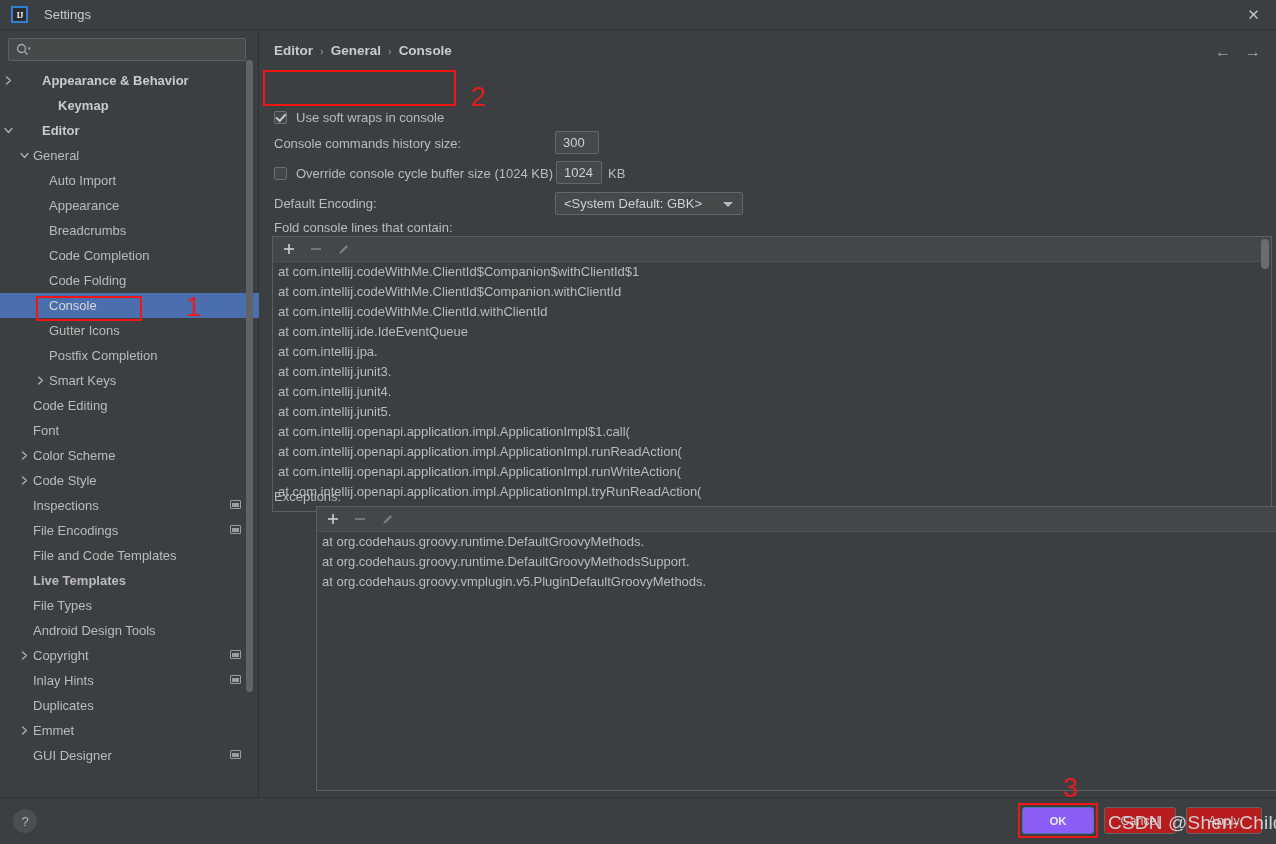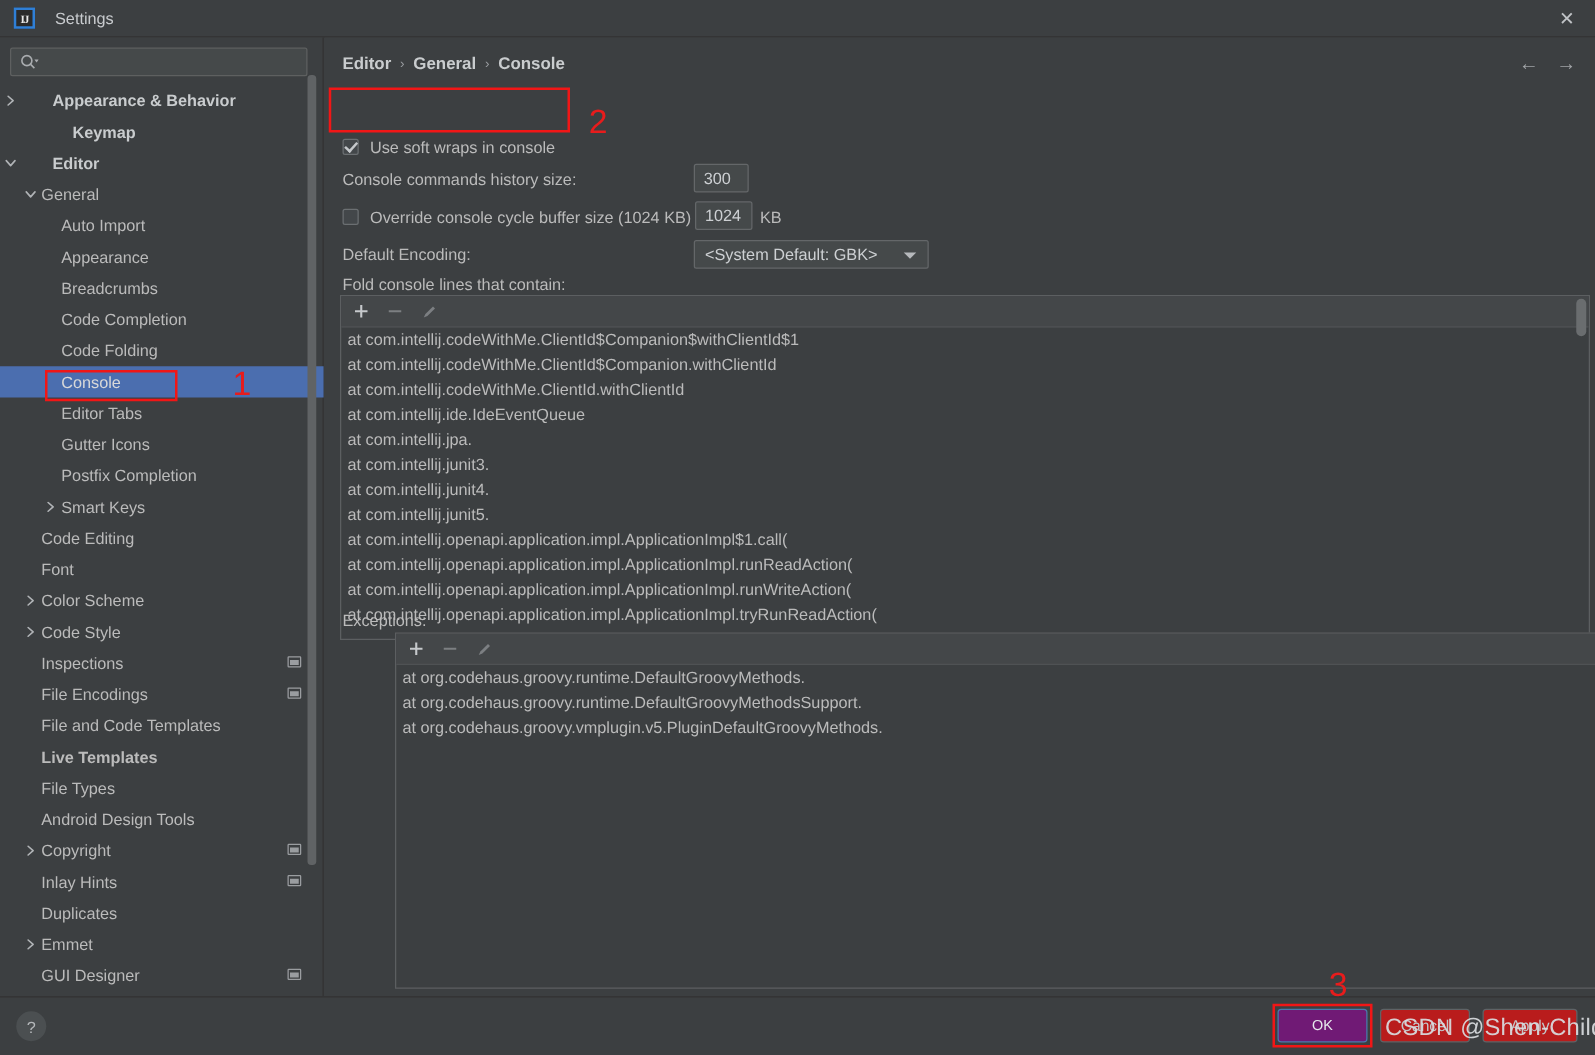--- a/index.html
+++ b/index.html
@@ -225,22 +225,22 @@
     border-radius: 3px;
     background: #b91c1c;
     color: #c3c6c9;
     font-size: 12.5px;
     font-family: "Liberation Sans", sans-serif;
     display: flex; align-items: center; justify-content: center;
     cursor: pointer;
   }
   #btn-ok {
     left: 1022px; width: 72px;
-    background: #701a75; border-color: #4a7aad;
-    color: #e6e9ec; font-weight: normal; font-size: 11.5px;
+    background: #8b5cf6; border-color: #4a7aad;
+    color: #e6e9ec; font-weight: bold; font-size: 11.5px;
   }
   #btn-cancel { left: 1104px; width: 72px; }
   #btn-apply  { left: 1186px; width: 76px; }
 
   
   .anno-box {
     position: absolute;
     border: 2px solid #f11616;
     pointer-events: none;
   }
@@ -327,23 +327,20 @@
           <span class="tree-label" style="margin-left: 49px;">Breadcrumbs</span>
         </div>
         <div class="tree-row">
           <span class="tree-label" style="margin-left: 49px;">Code Completion</span>
         </div>
         <div class="tree-row">
           <span class="tree-label" style="margin-left: 49px;">Code Folding</span>
         </div>
         <div class="tree-row selected">
           <span class="tree-label" style="margin-left: 49px;">Console</span>
-        </div>
-        <div class="tree-row">
-          <span class="tree-label" style="margin-left: 49px;">Editor Tabs</span>
         </div>
         <div class="tree-row">
           <span class="tree-label" style="margin-left: 49px;">Gutter Icons</span>
         </div>
         <div class="tree-row">
           <span class="tree-label" style="margin-left: 49px;">Postfix Completion</span>
         </div>
         <div class="tree-row">
           <span class="tw" style="left: 35px;">
             <svg width="9" height="9" viewBox="0 0 9 9">

